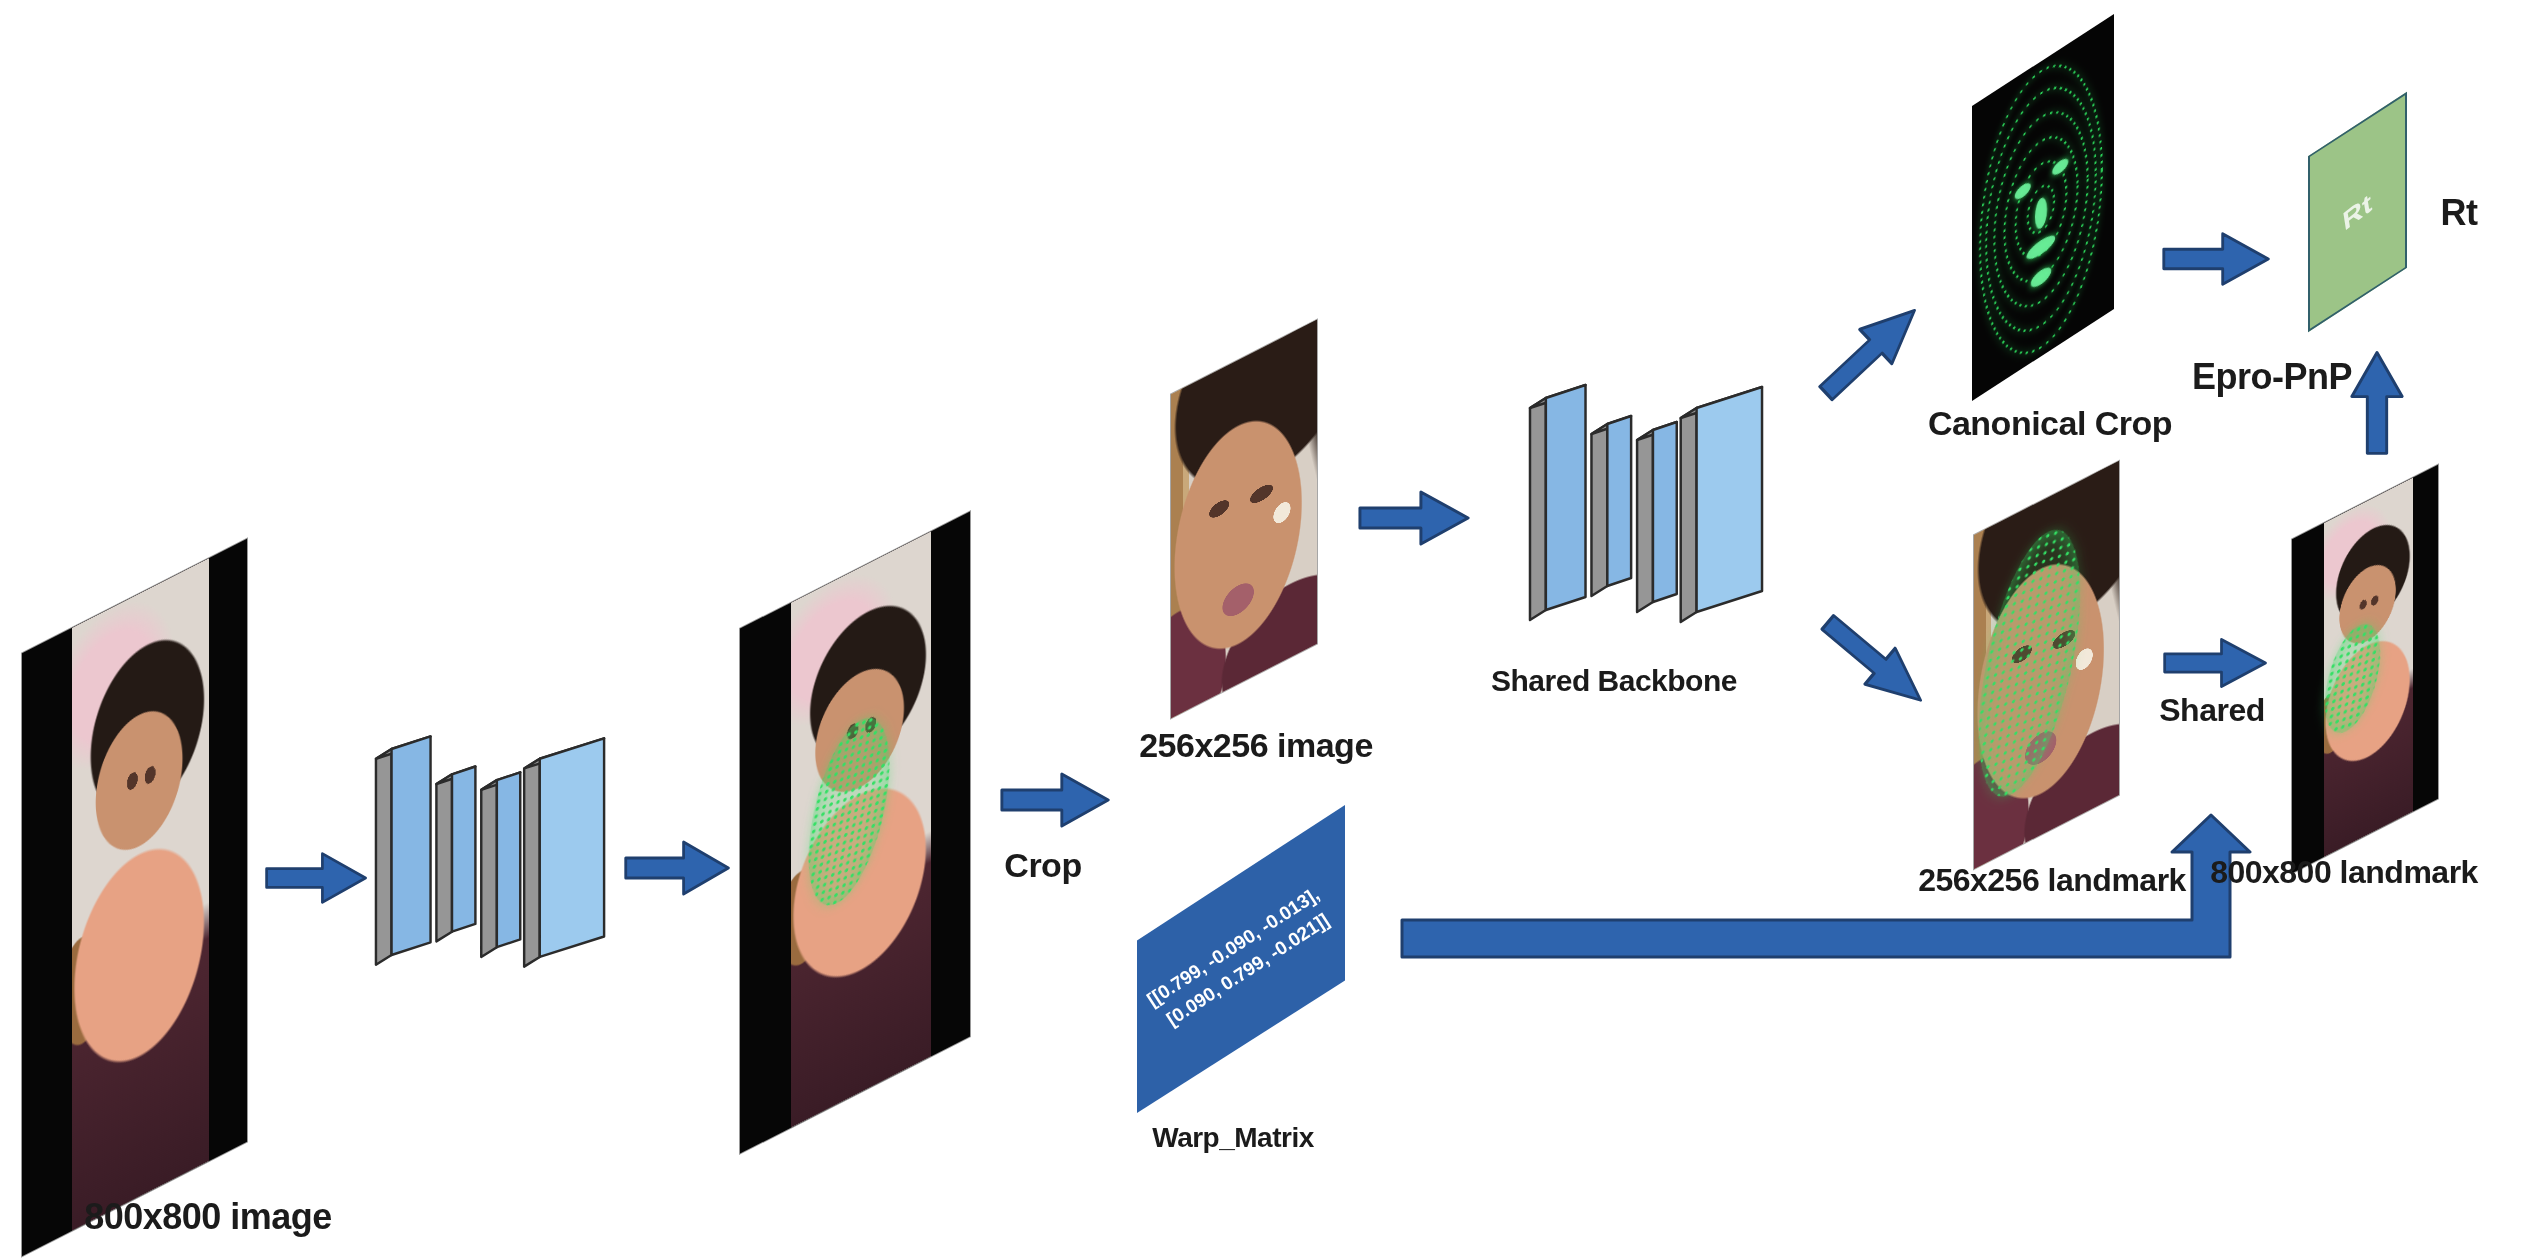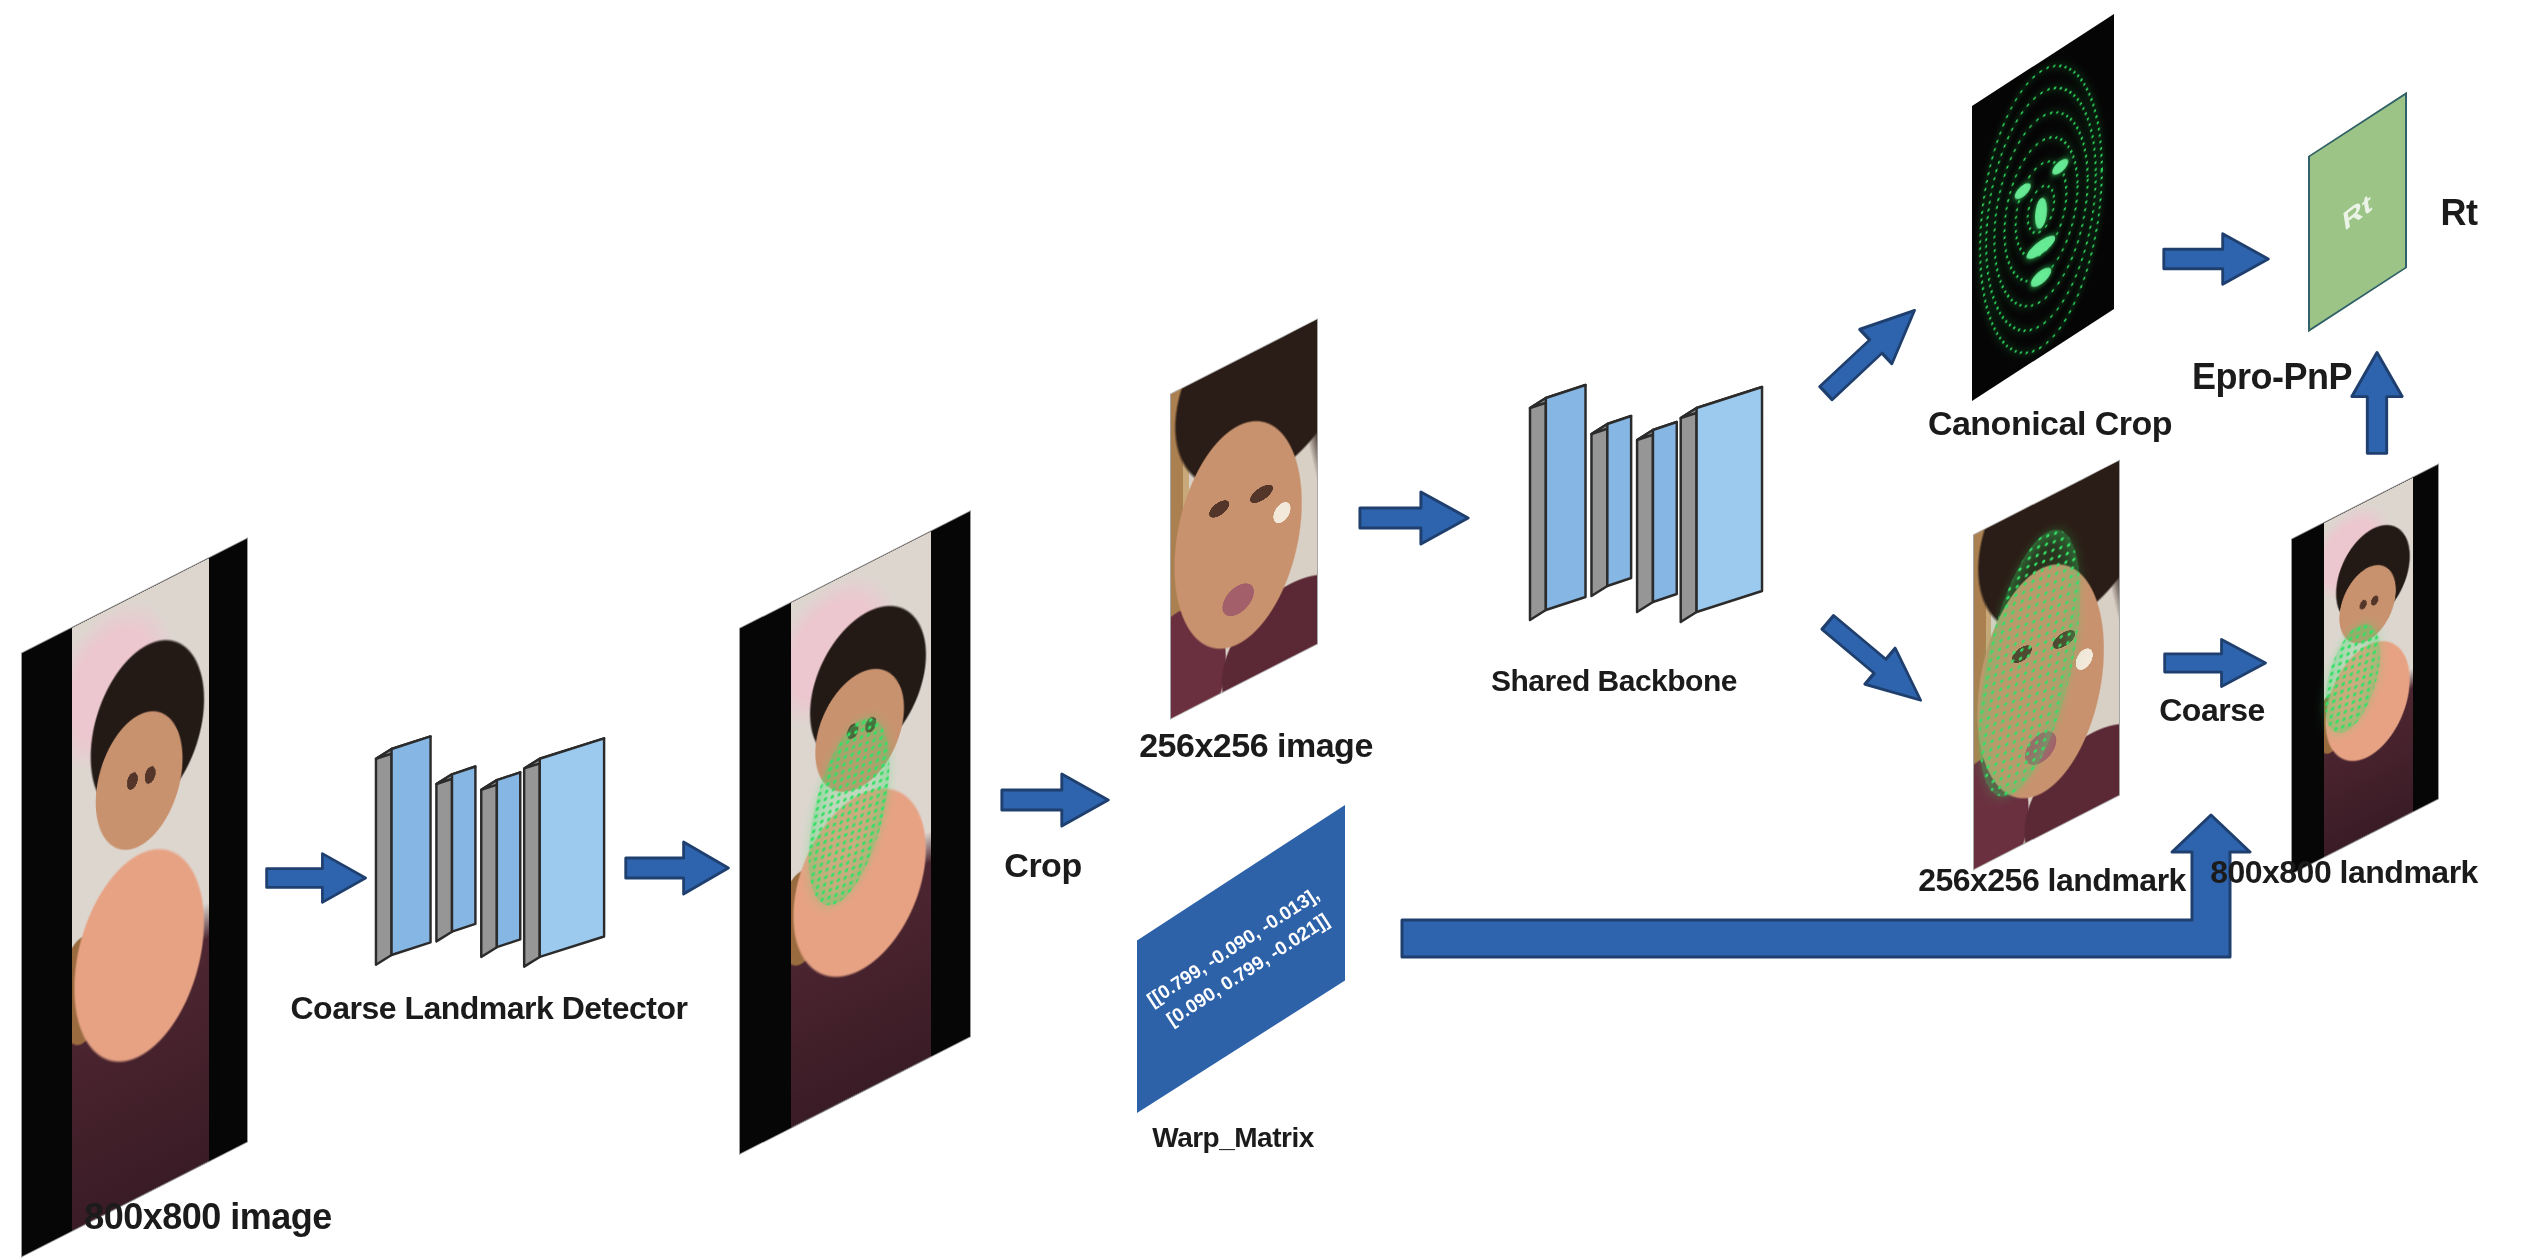--- a/index.html
+++ b/index.html
@@ -104,21 +104,20 @@
       <polygon class="f-gray" points="64,70 80,60 104,52 88,62"></polygon>
       <polygon class="f-blue" points="80,60 104,52 104,214 80,222"></polygon>
       <polygon class="f-gray" points="110,76 126,66 126,238 110,248"></polygon>
       <polygon class="f-gray" points="110,76 126,66 150,58 134,68"></polygon>
       <polygon class="f-blue" points="126,66 150,58 150,230 126,238"></polygon>
       <polygon class="f-gray" points="154,54 170,44 170,248 154,258"></polygon>
       <polygon class="f-gray" points="154,54 170,44 236,23 220,33"></polygon>
       <polygon class="f-blueL" points="170,44 236,23 236,227 170,248"></polygon>
     </svg>
   </div>
-  <div class="lbl" style="left:489px;top:990px;font-size:32px;">Coarse Landmark Detector</div>
 
   <div class="arrow" style="left:622px;top:836px;width:112px;height:64px;">
     <svg viewBox="0 0 120 64" preserveAspectRatio="none">
       <path d="M4 22 L66 22 L66 6 L114 32 L66 58 L66 42 L4 42 Z"></path>
       </svg>
   </div>
 
   <div class="photo" style="left:740px;top:570px;width:230px;height:525px;">
     <div class="ph"></div>
     <div class="gface" style="left:31%;top:29%;width:33%;height:33%;transform:rotate(10deg);"></div>
@@ -225,21 +224,21 @@
   <div class="closeup" style="left:1974px;top:498px;width:145px;height:334px;">
     <div class="gmesh" style="left:6%;top:10%;width:64%;height:74%;transform:rotate(10deg);"></div>
   </div>
   <div class="lbl" style="left:2052px;top:862px;font-size:32px;">256x256 landmark</div>
 
   <div class="arrow" style="left:2161px;top:634px;width:110px;height:58px;">
     <svg viewBox="0 0 120 64" preserveAspectRatio="none">
       <path d="M4 22 L66 22 L66 6 L114 32 L66 58 L66 42 L4 42 Z"></path>
       </svg>
   </div>
-  <div class="lbl" style="left:2212px;top:692px;font-size:32px;">Coarse</div>
+  <div class="lbl" style="left:2212px;top:692px;font-size:32px;">Shared</div>
 
   <div class="photo" style="left:2292px;top:502px;width:146px;height:334px;">
     <div class="ph"></div>
     <div class="gface" style="left:23%;top:36%;width:36%;height:30%;transform:rotate(10deg);"></div>
   </div>
   <div class="lbl" style="left:2344px;top:854px;font-size:32px;">800x800 landmark</div>
 
 </div>
 
 </body></html>

